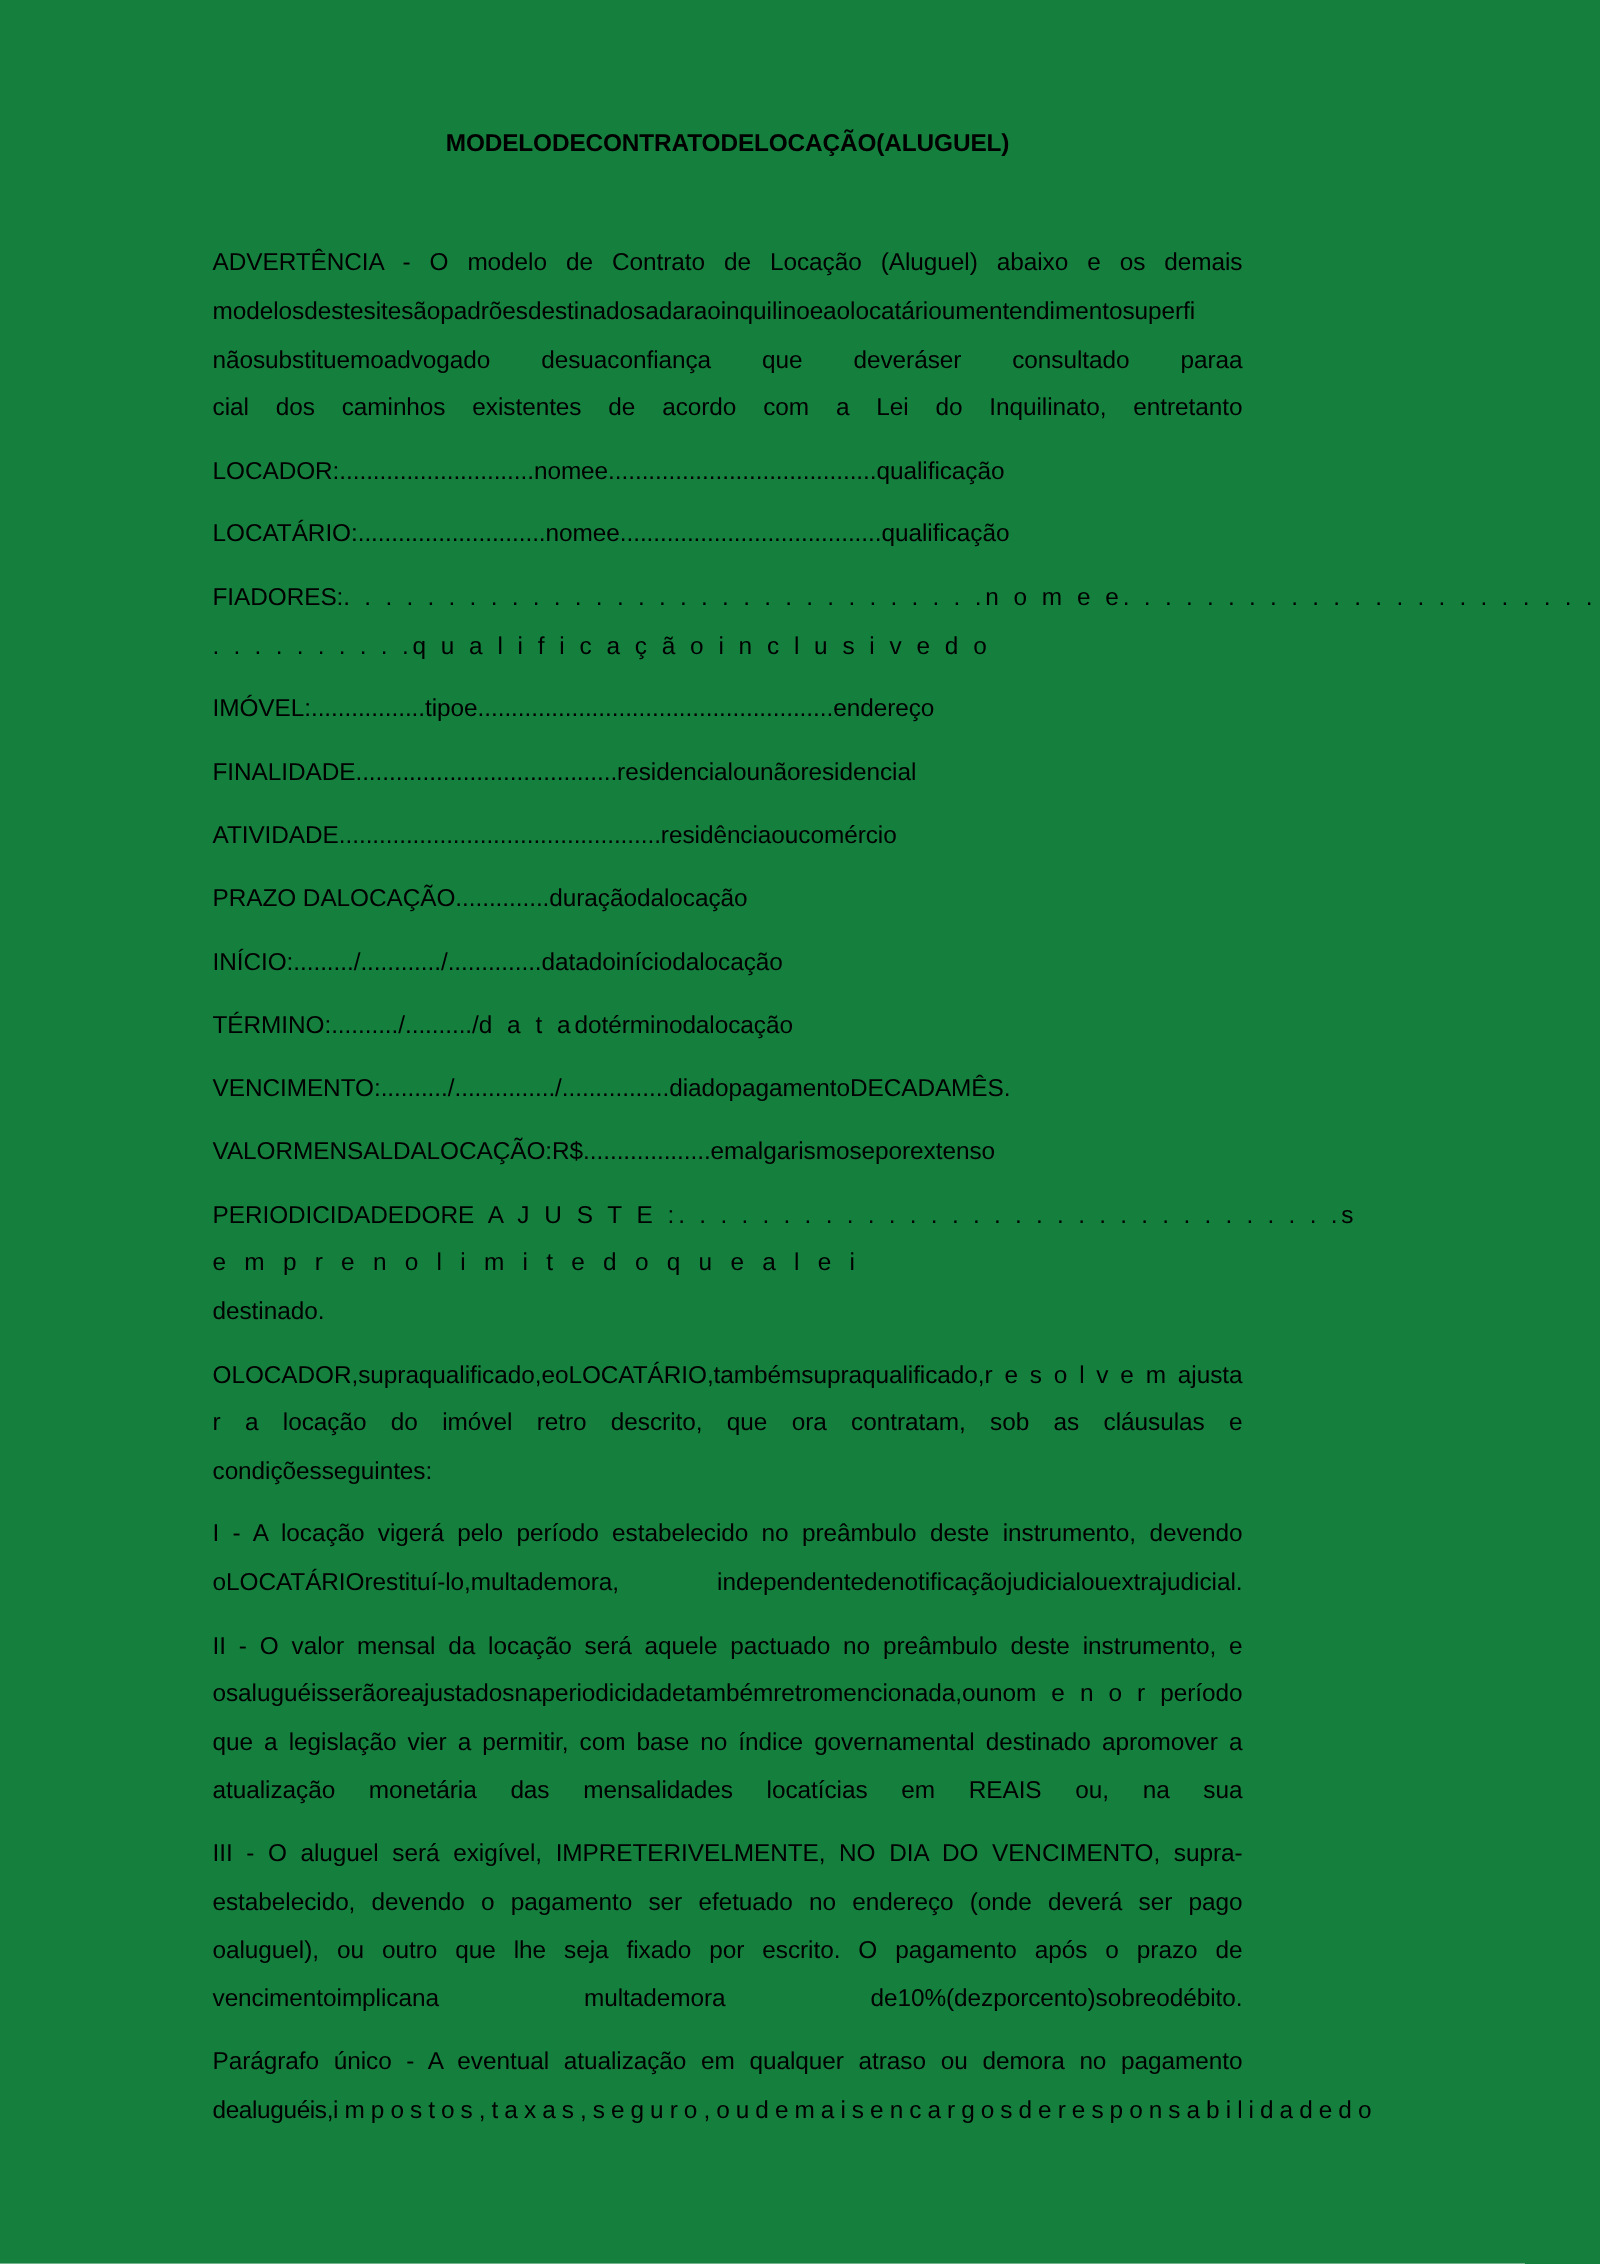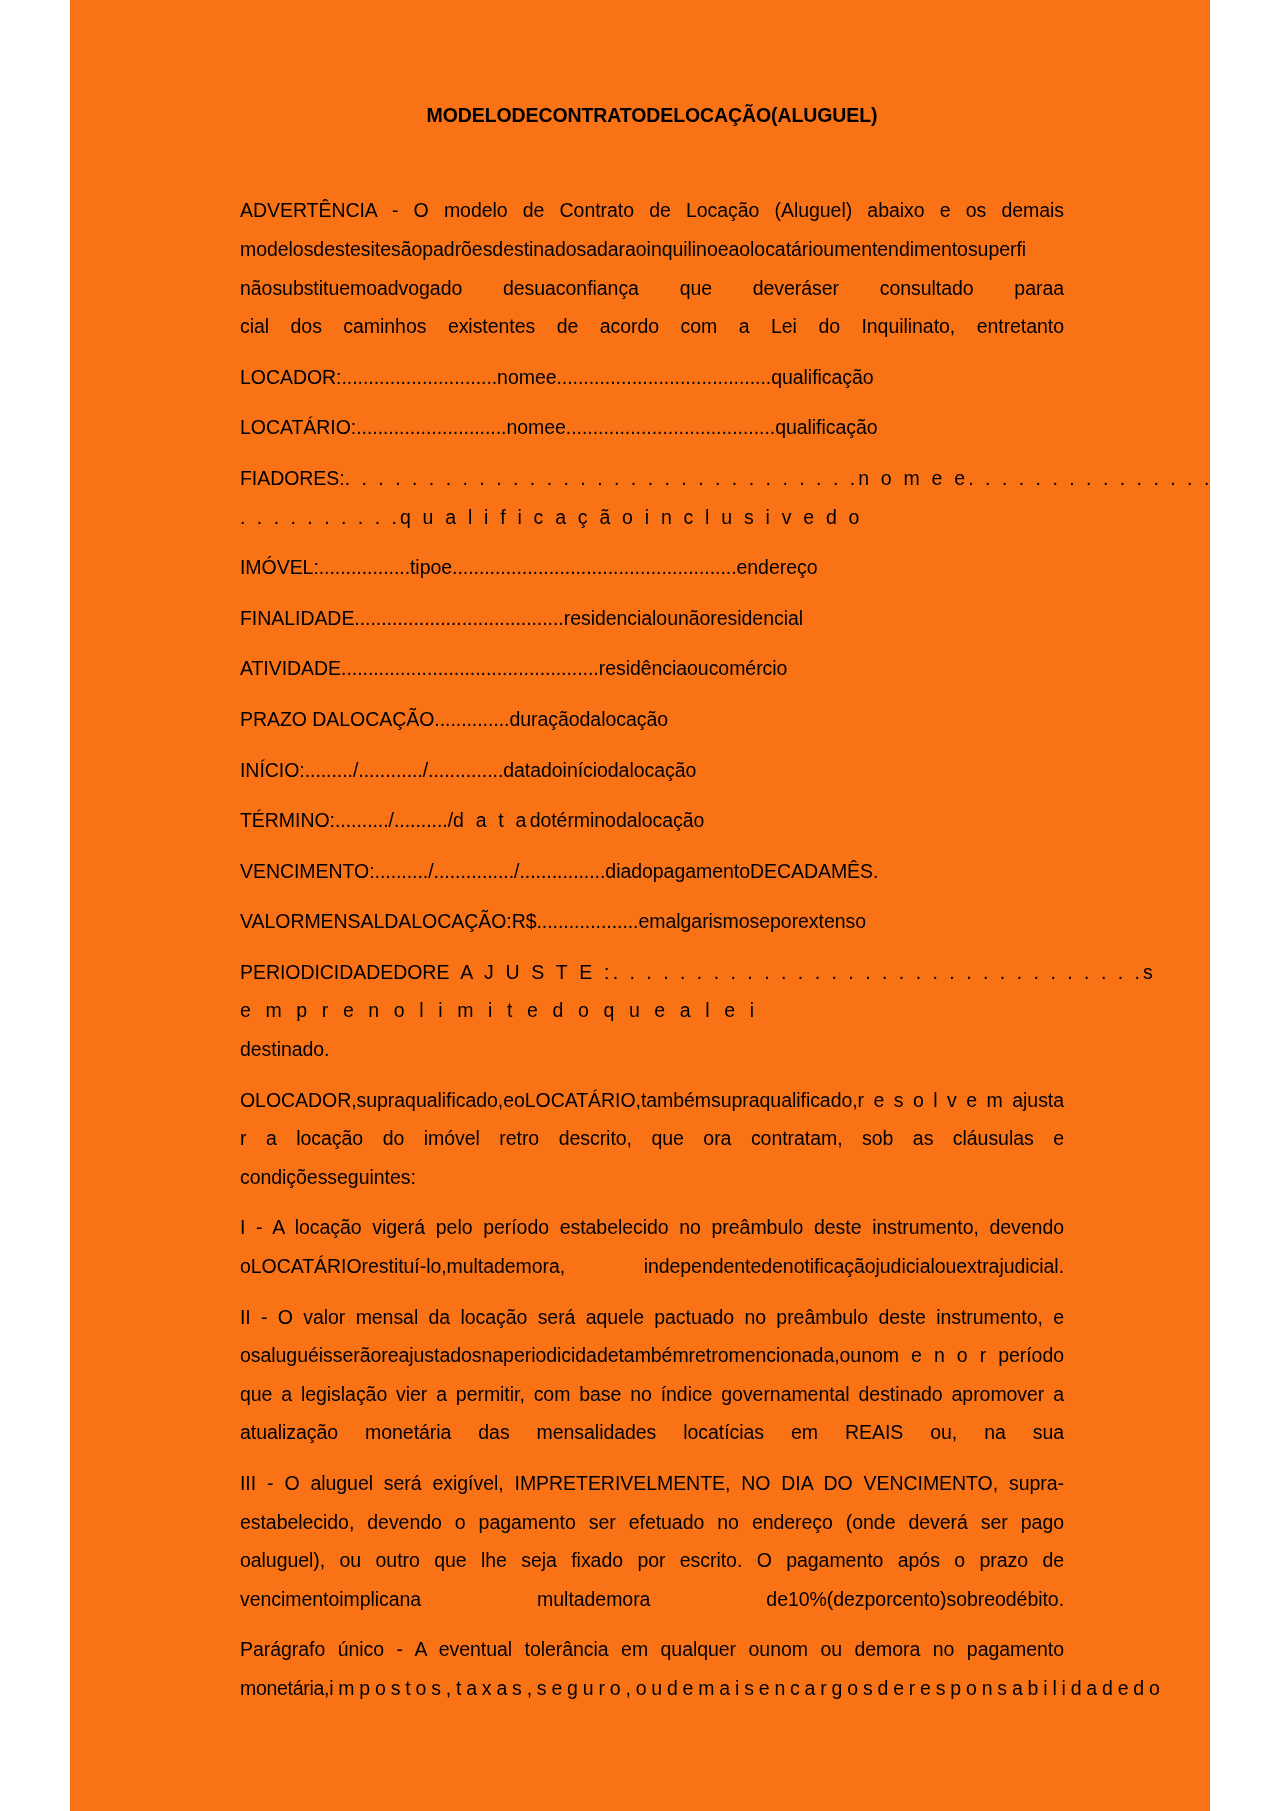--- a/index.html
+++ b/index.html
@@ -7,24 +7,24 @@
     margin: 0;
     padding: 0;
     background: #ffffff;
   }
   body {
     font-family: "Liberation Sans", sans-serif;
     color: #000000;
   }
   .page {
     position: relative;
-    width: 1140px;
+    width: 1280px;
     height: 1811px;
     margin: 0 auto;
-    background: #f97316;
+    background: #15803d;
     box-sizing: border-box;
     overflow: hidden;
   }
   .content {
     position: absolute;
     left: 158px;
     top: 0;
     width: 848px;
   }
   .doc-title {
@@ -159,18 +159,18 @@
     </div>
 
     <div class="block">
       <div class="para justify-all nowrap-line">III - O aluguel será exigível, IMPRETERIVELMENTE, NO DIA DO VENCIMENTO, supra-</div>
       <div class="para justify-all nowrap-line">estabelecido, devendo o pagamento ser efetuado no endereço (onde deverá ser pago</div>
       <div class="para justify-all nowrap-line">oaluguel), ou outro que lhe seja fixado por escrito. O pagamento após o prazo de</div>
       <div class="para justify-all nowrap-line">vencimentoimplicana multademora de10%(dezporcento)sobreodébito.</div>
     </div>
 
     <div class="block">
-      <div class="para justify-all nowrap-line">Parágrafo único - A eventual tolerância em qualquer ounom ou demora no pagamento</div>
-      <div class="para justify-all nowrap-line tight">monetária,i m p o s t o s , t a x a s , s e g u r o , o u d e m a i s e n c a r g o s d e r e s p o n s a b i l i d a d e d o</div>
+      <div class="para justify-all nowrap-line">Parágrafo único - A eventual atualização em qualquer atraso ou demora no pagamento</div>
+      <div class="para justify-all nowrap-line tight">dealuguéis,i m p o s t o s , t a x a s , s e g u r o , o u d e m a i s e n c a r g o s d e r e s p o n s a b i l i d a d e d o</div>
     </div>
 
   </div>
 </div>
 
 </body></html>

